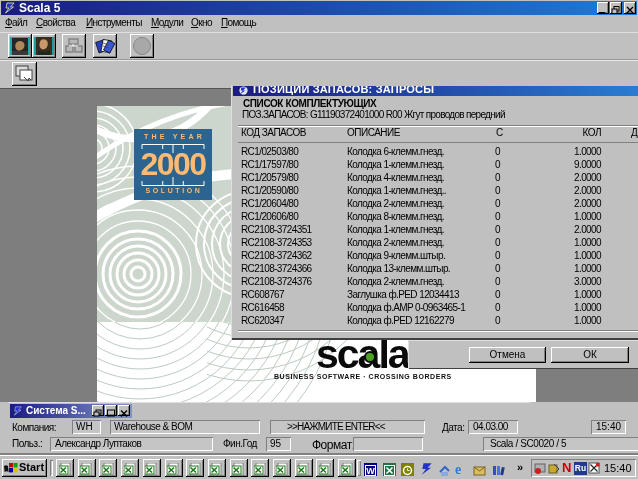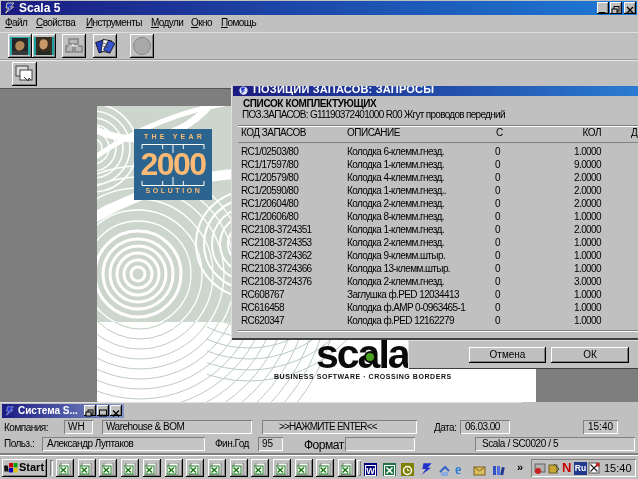--- a/index.html
+++ b/index.html
@@ -285,21 +285,21 @@
         <span style="left:116px">Колодка ф.PED 12162279</span>
         <span style="left:264px">0</span>
         <span class="num">1.0000</span>
       </div>
 
  </div>
  <div class="abs" style="left:7px;top:245px;width:400px;height:1px;background:#808080"></div>
  <div class="abs" style="left:7px;top:246px;width:400px;height:1px;background:#fff"></div>
 </div>
 
-<div class="abs" style="left:0;top:402px;width:522px;height:53px;background:#c0c0c0;border-top:1px solid #dfdfdf">
+<div class="abs" style="left:8px;top:402px;width:522px;height:53px;background:#c0c0c0;border-top:1px solid #dfdfdf">
  <div class="abs" style="left:2px;top:1px;width:122px;height:14px;background:linear-gradient(to right,#1b1b85,#8194c5)">
   <svg class="abs" style="left:3px;top:2px" width="10" height="10" viewBox="0 0 12 12">
         <path d="M3 1 h7 l-3.5 4 h3 l-8 6 3.5-5 h-3 z" fill="#2233cc" stroke="#dde" stroke-width="0.6"></path>
       </svg>
   <span class="abs" style="left:16px;top:1px;color:#fff;font-weight:bold;font-size:10px">Система S...</span>
   <div class="abs btn3" style="left:82px;top:1px;width:12px;height:11px"><svg width="12" height="11">
           <rect x="4" y="2" width="5" height="4" fill="none" stroke="#000"></rect>
           <rect x="2" y="4" width="5" height="4" fill="#c0c0c0" stroke="#000"></rect>
         </svg></div>
   <div class="abs btn3" style="left:95px;top:1px;width:12px;height:11px"><svg width="12" height="11">
@@ -307,21 +307,21 @@
         </svg></div>
   <div class="abs btn3" style="left:108px;top:1px;width:12px;height:11px"><svg width="12" height="11">
           <path d="M3 2.5 L9 8.5 M9 2.5 L3 8.5" stroke="#000" stroke-width="1.3"></path>
         </svg></div>
  </div>
  <div class="abs" style="left:4px;top:19px;font-size:10px;letter-spacing:-0.5px">Компания:</div>
  <div class="abs sunk" style="left:64px;top:17px;width:29px;height:14px;font-size:10px;padding-left:4px;line-height:13px">WH</div>
  <div class="abs sunk" style="left:102px;top:17px;width:150px;height:14px;font-size:10px;letter-spacing:-0.5px;padding-left:4px;line-height:13px">Warehouse &amp; BOM</div>
  <div class="abs sunk" style="left:262px;top:17px;width:155px;height:14px;font-size:10px;letter-spacing:-0.8px;padding-left:17px;line-height:13px">&gt;&gt;НАЖМИТЕ ENTER&lt;&lt;</div>
  <div class="abs" style="left:434px;top:19px;font-size:10px;letter-spacing:-0.5px">Дата:</div>
- <div class="abs sunk" style="left:460px;top:17px;width:50px;height:14px;font-size:10px;letter-spacing:-0.5px;padding-left:5px;line-height:13px">06.03.00</div>
+ <div class="abs sunk" style="left:460px;top:17px;width:50px;height:14px;font-size:10px;letter-spacing:-0.5px;padding-left:5px;line-height:13px">04.03.00</div>
  <div class="abs sunk" style="left:583px;top:17px;width:35px;height:14px;font-size:10px;padding-left:5px;line-height:13px">15:40</div>
  <div class="abs" style="left:4px;top:35px;font-size:10px;letter-spacing:-0.5px">Польз.:</div>
  <div class="abs sunk" style="left:42px;top:34px;width:163px;height:14px;font-size:10px;letter-spacing:-0.5px;padding-left:5px;line-height:13px">Александр Луптаков</div>
  <div class="abs" style="left:215px;top:35px;font-size:10px;letter-spacing:-0.5px">Фин.Год</div>
  <div class="abs sunk" style="left:258px;top:34px;width:25px;height:14px;font-size:10px;padding-left:4px;line-height:13px">95</div>
  <div class="abs" style="left:304px;top:35px;font-size:12px;letter-spacing:-0.5px">Формат:</div>
  <div class="abs sunk" style="left:345px;top:34px;width:70px;height:14px"></div>
  <div class="abs sunk" style="left:475px;top:34px;width:160px;height:14px;font-size:10px;letter-spacing:-0.4px;padding-left:7px;line-height:13px">Scala / SC0020 / 5</div>
 </div>
 

